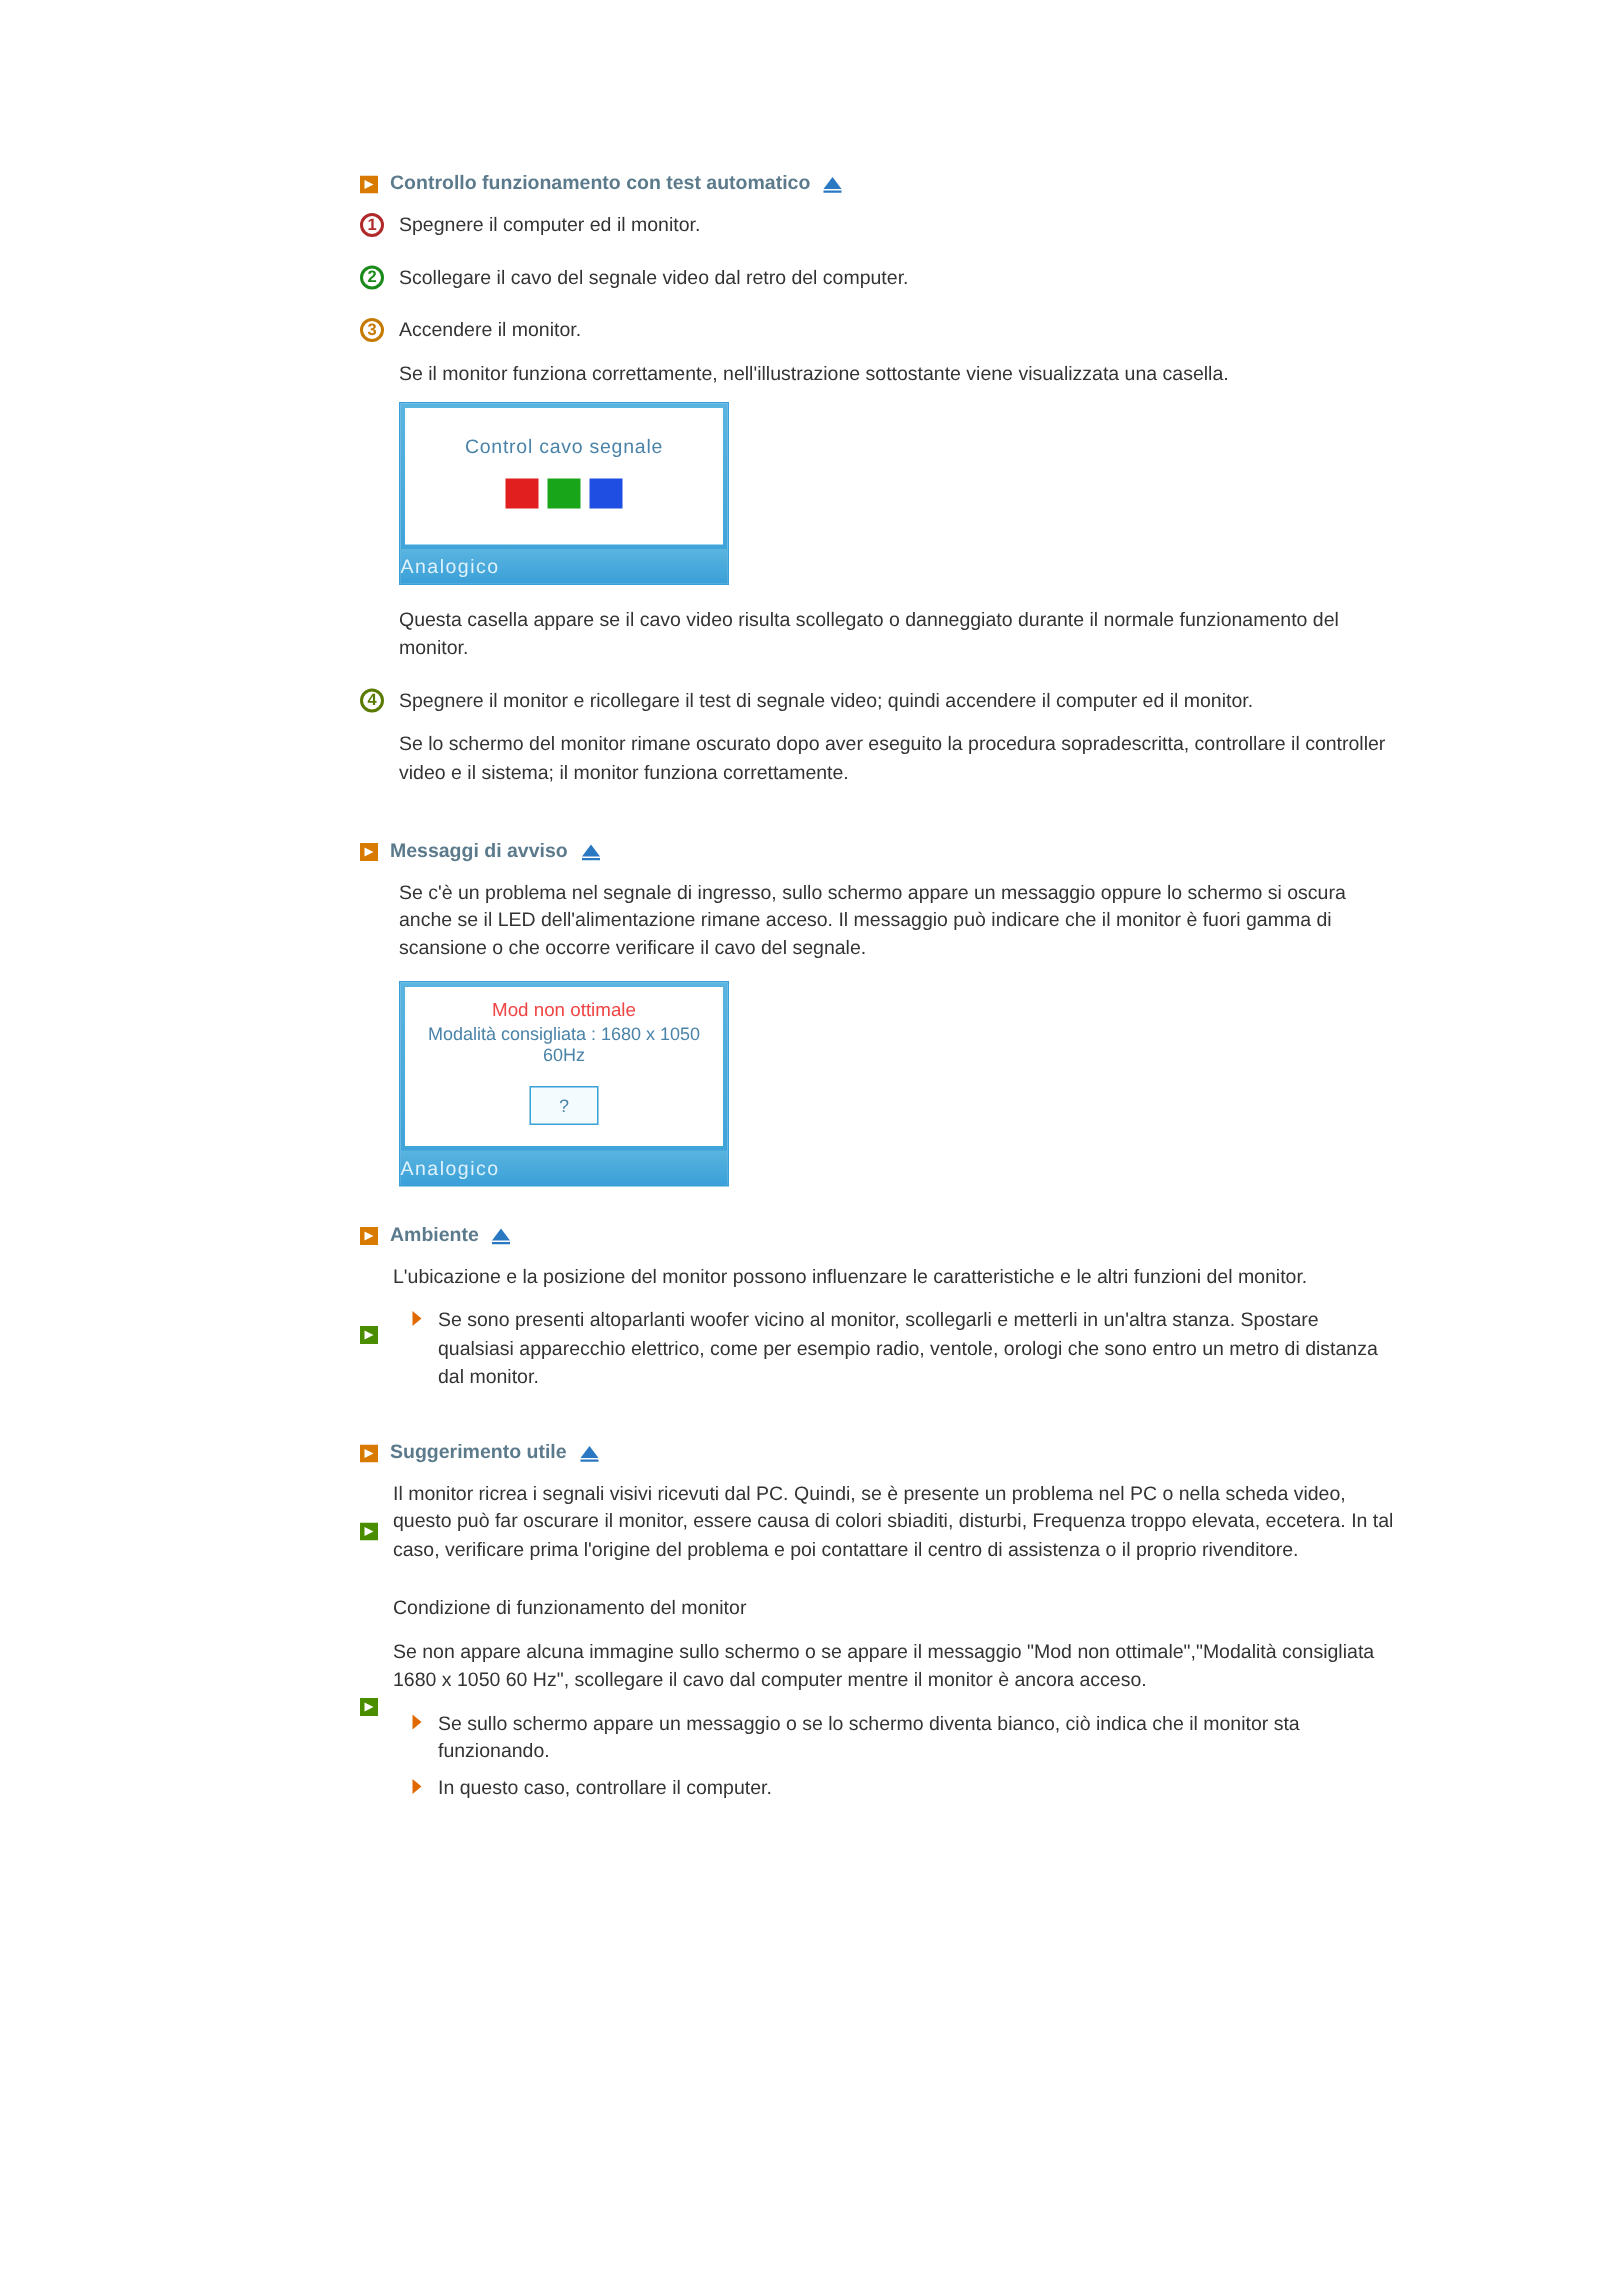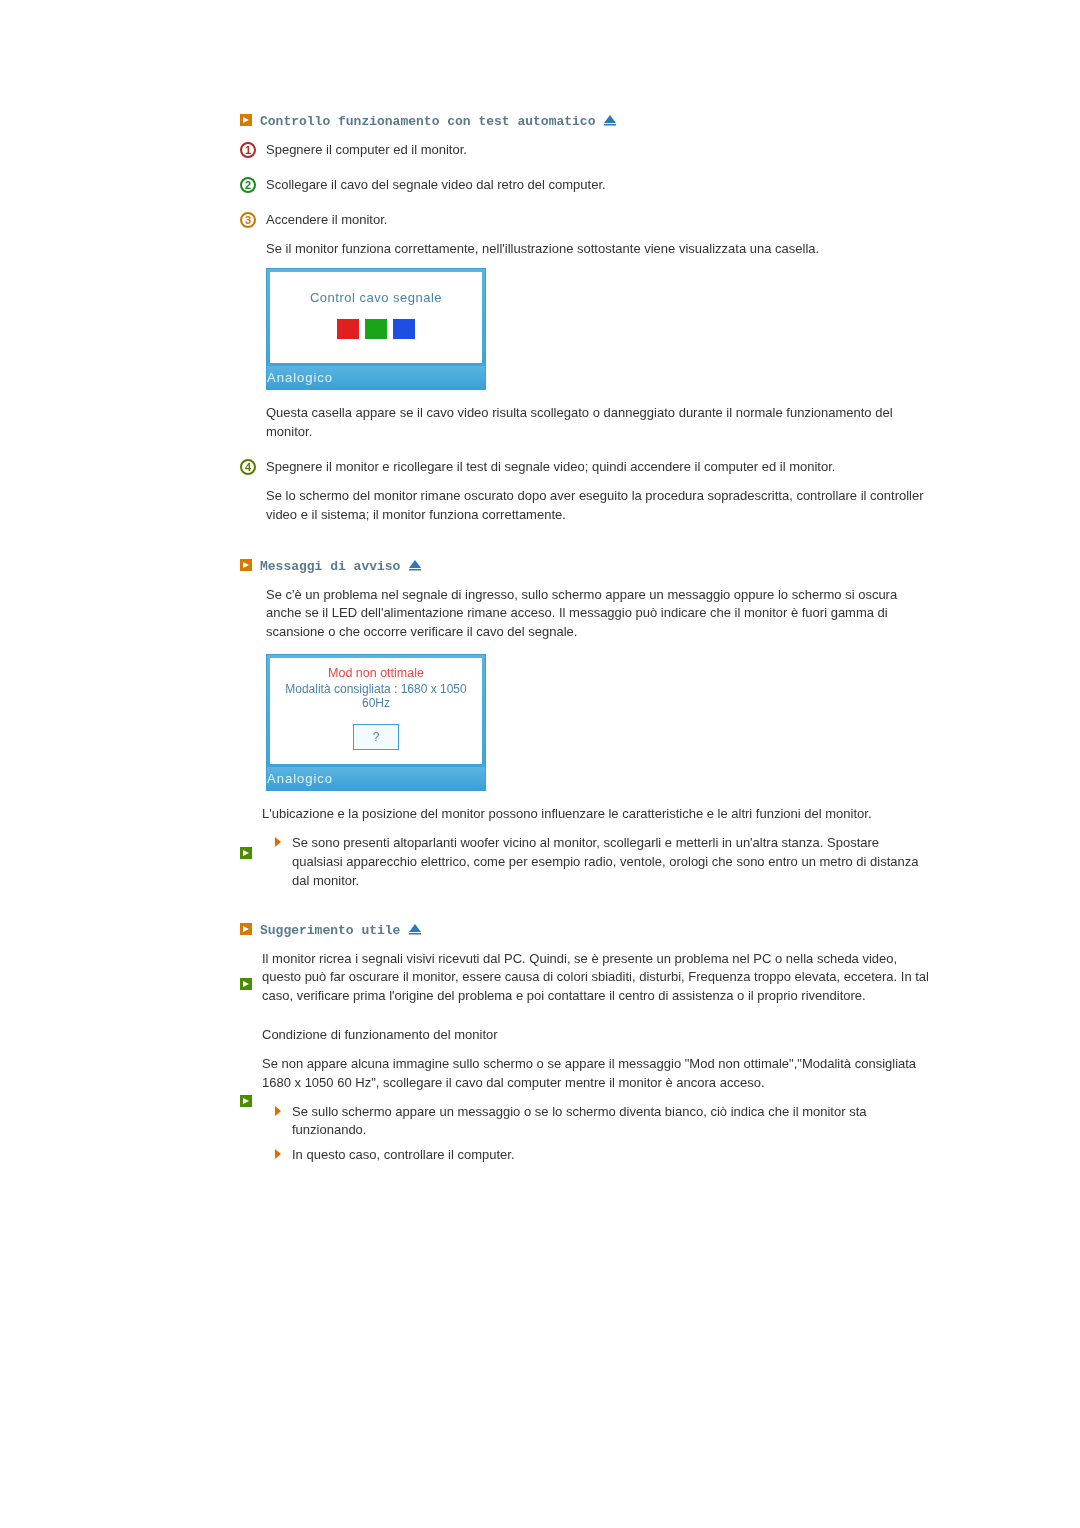--- a/index.html
+++ b/index.html
@@ -11,23 +11,22 @@
     background: #fff;
   }
   .page {
     width: 820px;
     margin: 0 auto;
     padding: 90px 20px 60px 110px;
     box-sizing: border-box;
   }
   .section-header {
     display: flex;
-    align-items: flex-start;
+    align-items: flex-end;
     margin: 24px 0 12px 0;
-    font-family: Liberation Mono, monospace;
   }
   .section-header .bullet {
     width: 12px;
     height: 12px;
     display: inline-flex;
     align-items: center;
     justify-content: center;
     margin-right: 8px;
   }
   .section-header .bullet svg { display:block; }
@@ -229,20 +228,35 @@
         <div class="illus-inner">
           <div class="mod-line1">Mod non ottimale</div>
           <div class="mod-line2">Modalità consigliata : 1680 x 1050  60Hz</div>
           <div class="q-box">?</div>
         </div>
         <div class="illus-bottom">Analogico</div>
       </div>
     </div>
   </div>
 
+  <div class="section-header">
+    <span class="bullet">
+      <svg width="12" height="12">
+          <rect x="0" y="0" width="12" height="12" fill="#d97a00"></rect>
+          <polygon points="3,3 9,6 3,9" fill="#fff"></polygon>
+        </svg>
+    </span>
+    <span class="title">Ambiente</span>
+    <span class="up-arrow">
+      <svg width="14" height="12">
+          <polygon points="7,1 13,9 1,9" fill="#2a78c2"></polygon>
+          <rect x="1" y="10" width="12" height="1.5" fill="#2a78c2"></rect>
+        </svg>
+    </span>
+  </div>
 
   <div class="sq-bullet-row">
     <span class="sq-bullet">
       <svg width="12" height="12">
           <rect x="0" y="0" width="12" height="12" fill="#4a8e00"></rect>
           <polygon points="3,3 9,6 3,9" fill="#fff"></polygon>
         </svg>
     </span>
     <div class="sq-body">
       <p>L'ubicazione e la posizione del monitor possono influenzare le caratteristiche e le altri funzioni del monitor.</p>

